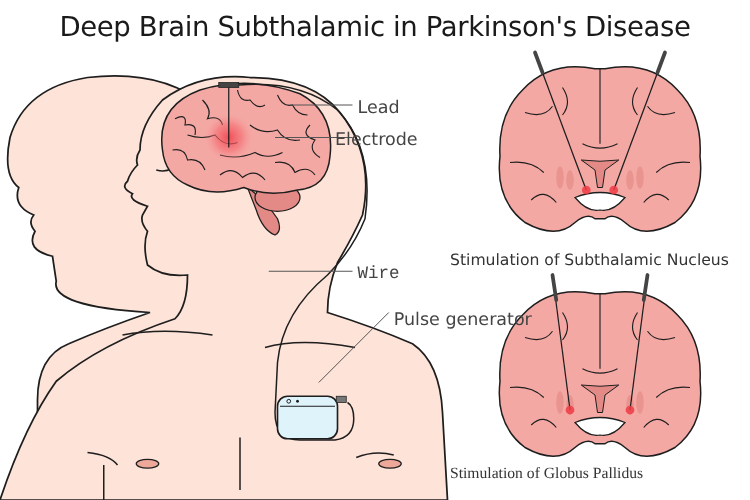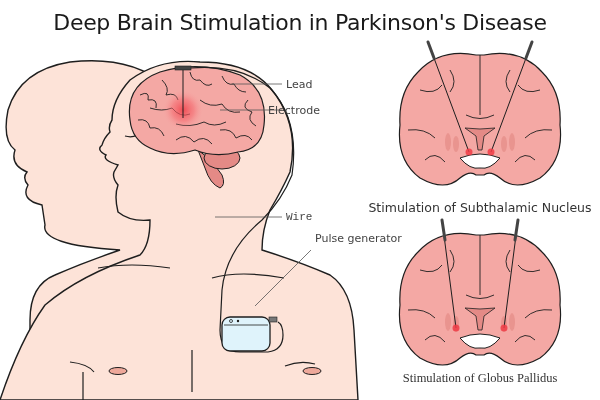--- a/index.html
+++ b/index.html
@@ -1,25 +1,25 @@
 <!DOCTYPE html>
 <html><head>
 <meta charset="utf-8">
 <style>
   html, body { margin: 0; padding: 0; background: #ffffff; }
   body { width: 600px; height: 400px; position: relative; overflow: hidden; font-family: "DejaVu Sans", sans-serif; }
   .title { position: absolute; left: 0; top: 10px; width: 600px; text-align: center; font-size: 22px; color: #1a1a1a; letter-spacing: -0.3px; }
   svg { position: absolute; left: 0; top: 0; }
-  .lbl { position: absolute; font-size: 11px; color: #444; }
-  .cap { position: absolute; font-size: 12.5px; color: #333; text-align: center; width: 240px; }
+  .lbl { position: absolute; font-size: 14px; color: #444; }
+  .cap { position: absolute; font-size: 12.5px; color: #333; width: 240px; }
 </style>
 </head>
 <body>
 
-<div class="title">Deep Brain Stimulation in Parkinson's Disease</div>
+<div class="title">Deep Brain Subthalamic in Parkinson's Disease</div>
 
 <svg width="600" height="400" viewBox="0 0 600 400">
   <defs>
     <radialGradient id="glow" cx="0.5" cy="0.5" r="0.5">
       <stop offset="0%" stop-color="#f03c46" stop-opacity="0.85"></stop>
       <stop offset="55%" stop-color="#f56a70" stop-opacity="0.55"></stop>
       <stop offset="100%" stop-color="#f7a0a0" stop-opacity="0"></stop>
     </radialGradient>
   </defs>
 
@@ -134,16 +134,16 @@
     <line x1="-38" y1="-90" x2="-35" y2="-70" stroke="#444" stroke-width="3" stroke-linecap="round"></line>
     <line x1="38" y1="-90" x2="35" y2="-70" stroke="#444" stroke-width="3" stroke-linecap="round"></line>
     <circle cx="-24" cy="18" r="3.5" fill="#f03c46" opacity="0.85"></circle>
     <circle cx="24" cy="18" r="3.5" fill="#f03c46" opacity="0.85"></circle>
   </g>
 </svg>
 
 <div class="lbl" style="left:286px; top:78px;">Lead</div>
 <div class="lbl" style="left:268px; top:104px;">Electrode</div>
 <div class="lbl" style="left:286px; top:211px;font-family:Liberation Mono, monospace;">Wire</div>
-<div class="lbl" style="left:315px; top:232px;">Pulse generator</div>
+<div class="lbl" style="left:315px; top:248px;">Pulse generator</div>
 
 <div class="cap" style="left:360px; top:200px;">Stimulation of Subthalamic Nucleus</div>
 <div class="cap" style="left:360px; top:371px;font-family:Liberation Serif, serif;">Stimulation of Globus Pallidus</div>
 
 </body></html>

